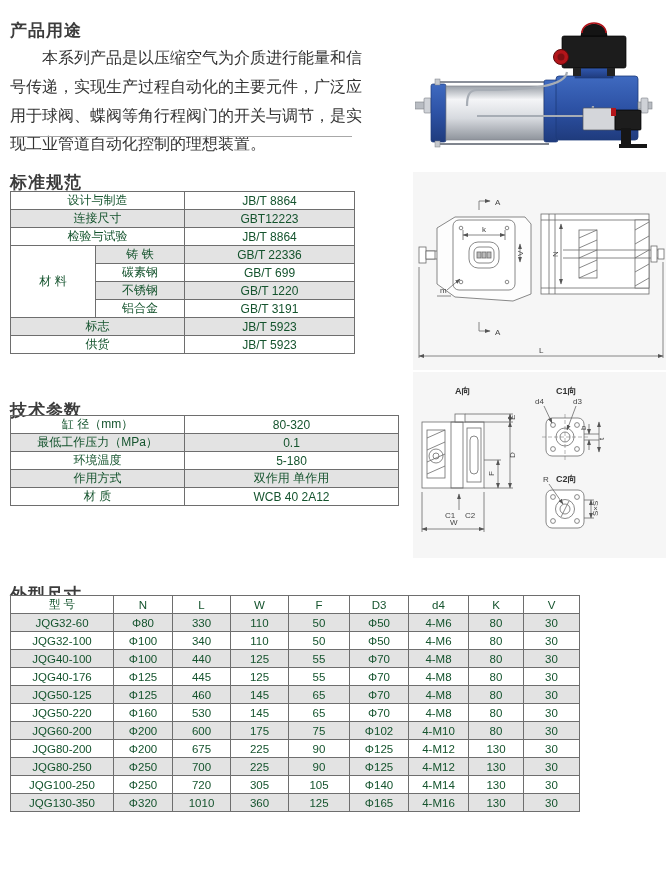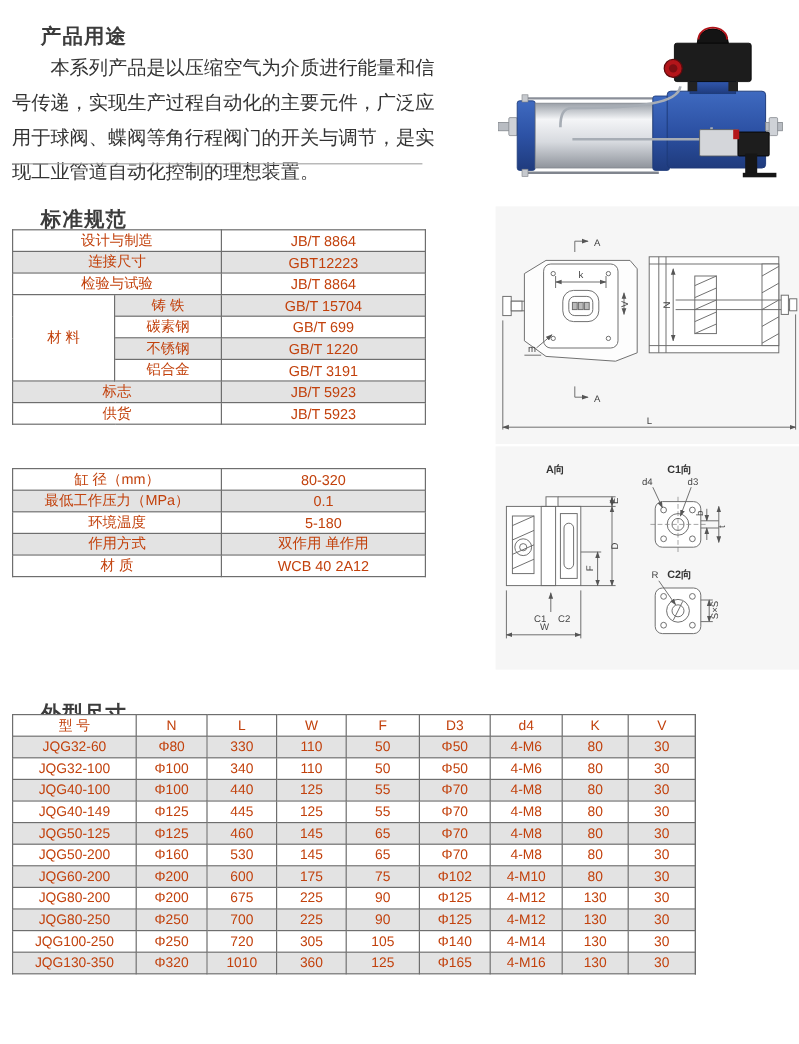--- a/index.html
+++ b/index.html
@@ -1,30 +1,30 @@
 <!DOCTYPE html>
 <html><head>
 <meta charset="utf-8">
 <style>
   html,body{margin:0;padding:0;background:#fff;}
   .page{position:relative;width:666px;height:870px;background:#ffffff;overflow:hidden;
         font-family:"Liberation Sans",sans-serif;color:#3a3a3a;}
-  .sec-title{position:absolute;font-size:17px;font-weight:700;color:#3c3c3c;letter-spacing:1px;margin-left:24px;}
+  .sec-title{position:absolute;font-size:17px;font-weight:700;color:#3c3c3c;letter-spacing:1px;}
   .para{position:absolute;left:10px;top:28px;width:352px;font-size:16px;line-height:1.8;
         color:#333;text-indent:2em;text-align:justify;}
   .divider{position:absolute;left:10px;top:136px;width:342px;border-top:1px solid #a8a8a8;}
   .figure{position:absolute;background:#f6f6f6;}
   .photo{position:absolute;background:#ffffff;}
 
   table.tbl{position:absolute;border-collapse:collapse;table-layout:fixed;
-            font-size:12px;color:#c2410c;background:#fff;}
+            font-size:12px;color:#14532d;background:#fff;}
   table.tbl td,table.tbl th{border:1px solid #6e6e6e;text-align:center;vertical-align:middle;
             padding:0 2px;height:17px;font-weight:400;overflow:hidden;white-space:nowrap;}
   table.std{left:10px;top:191px;width:345px;}
-  table.tech{left:10px;top:390px;width:345px;}
+  table.tech{left:10px;top:415px;width:389px;border-radius:23px;}
   table.dims{left:10px;top:595px;width:565px;font-size:11.5px;border-radius:17px;}
   .std tbody tr:nth-child(even){background:#e3e3e3;}
   .tech tbody tr:nth-child(even){background:#e3e3e3;}
   .dims tbody tr:nth-child(odd){background:#e3e3e3;}
   .dims thead tr{background:#fff;}
   td.mat-cell{background:#fff;}
 
   .t-usage{left:10px;top:5px;}
   .t-standards{left:10px;top:157px;}
   .t-tech{left:10px;top:385px;}
@@ -115,21 +115,21 @@
         <td colspan="2">连接尺寸</td>
         <td>GBT12223</td>
       </tr>
       <tr>
         <td colspan="2">检验与试验</td>
         <td>JB/T 8864</td>
       </tr>
       <tr>
         <td rowspan="4" class="mat-cell">材  料</td>
         <td>铸 铁</td>
-        <td>GB/T 15704</td>
+        <td>GB/T 22336</td>
       </tr>
       <tr>
         <td>碳素钢</td>
         <td>GB/T 699</td>
       </tr>
       <tr>
         <td>不锈钢</td>
         <td>GB/T 1220</td>
       </tr>
       <tr>
@@ -408,21 +408,21 @@
           <td>440</td>
           <td>125</td>
           <td>55</td>
           <td>Φ70</td>
           <td>4-M8</td>
           <td>80</td>
           <td>30</td>
           <td>M5</td>
         </tr>
         <tr>
-          <td>JQG40-149</td>
+          <td>JQG40-176</td>
           <td>Φ125</td>
           <td>445</td>
           <td>125</td>
           <td>55</td>
           <td>Φ70</td>
           <td>4-M8</td>
           <td>80</td>
           <td>30</td>
           <td>M5</td>
         </tr>
@@ -432,21 +432,21 @@
           <td>460</td>
           <td>145</td>
           <td>65</td>
           <td>Φ70</td>
           <td>4-M8</td>
           <td>80</td>
           <td>30</td>
           <td>M6</td>
         </tr>
         <tr>
-          <td>JQG50-200</td>
+          <td>JQG50-220</td>
           <td>Φ160</td>
           <td>530</td>
           <td>145</td>
           <td>65</td>
           <td>Φ70</td>
           <td>4-M8</td>
           <td>80</td>
           <td>30</td>
           <td>M6</td>
         </tr>

